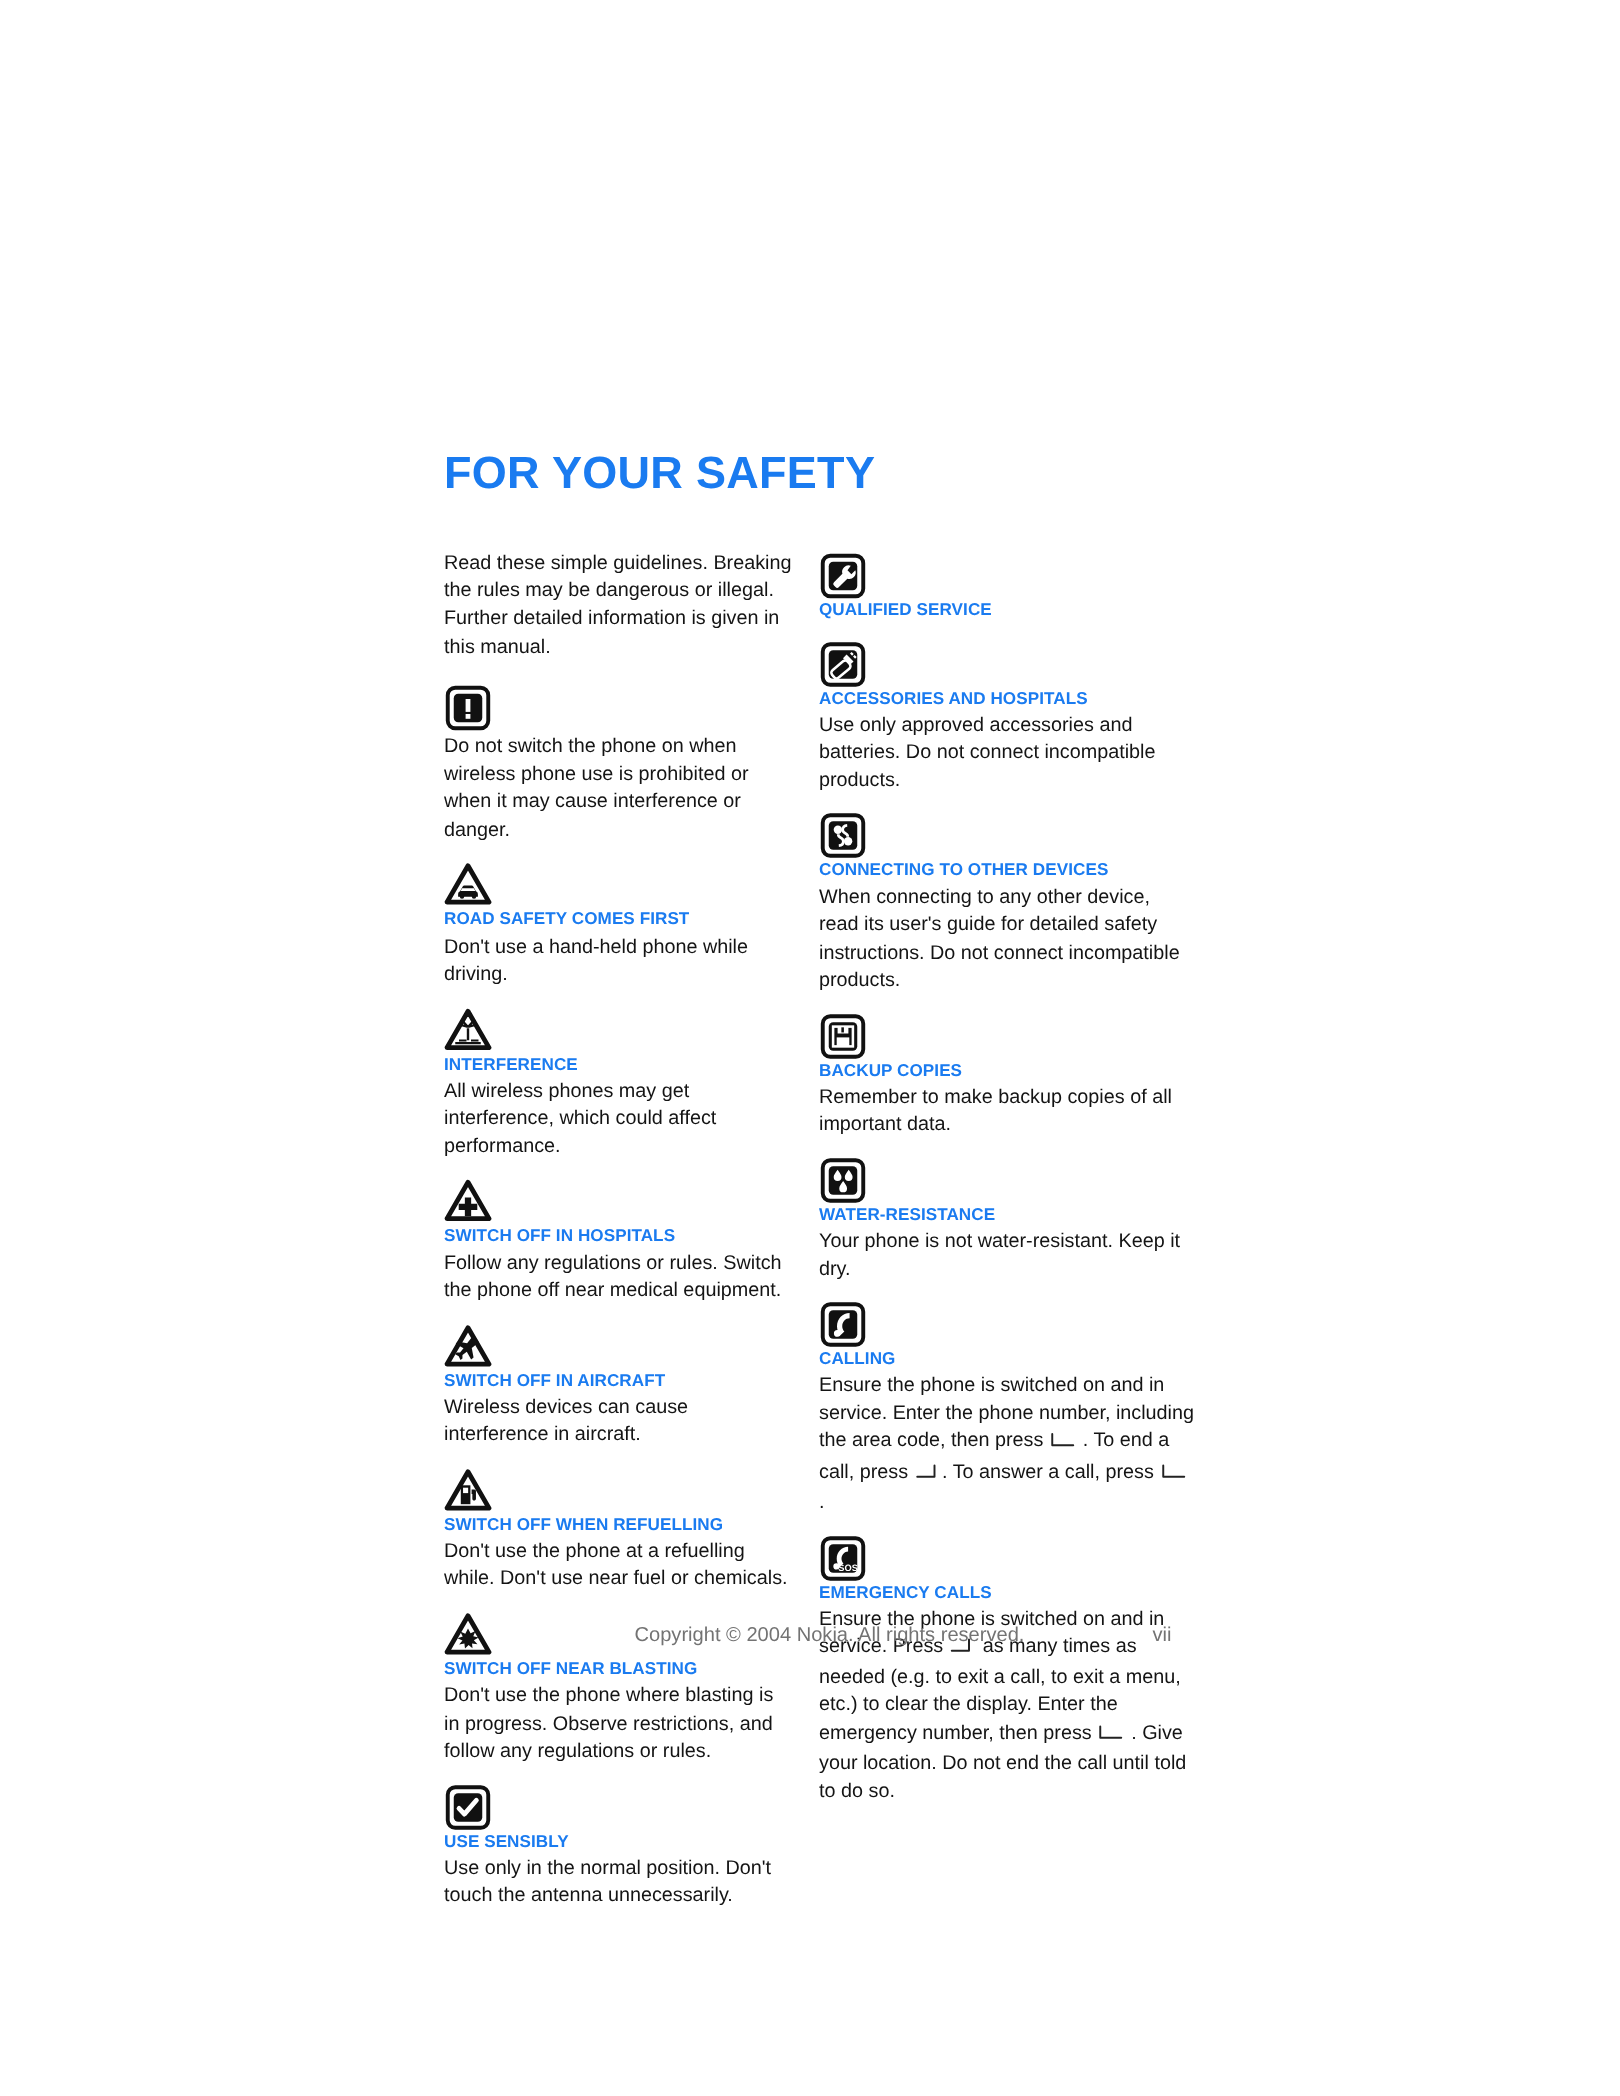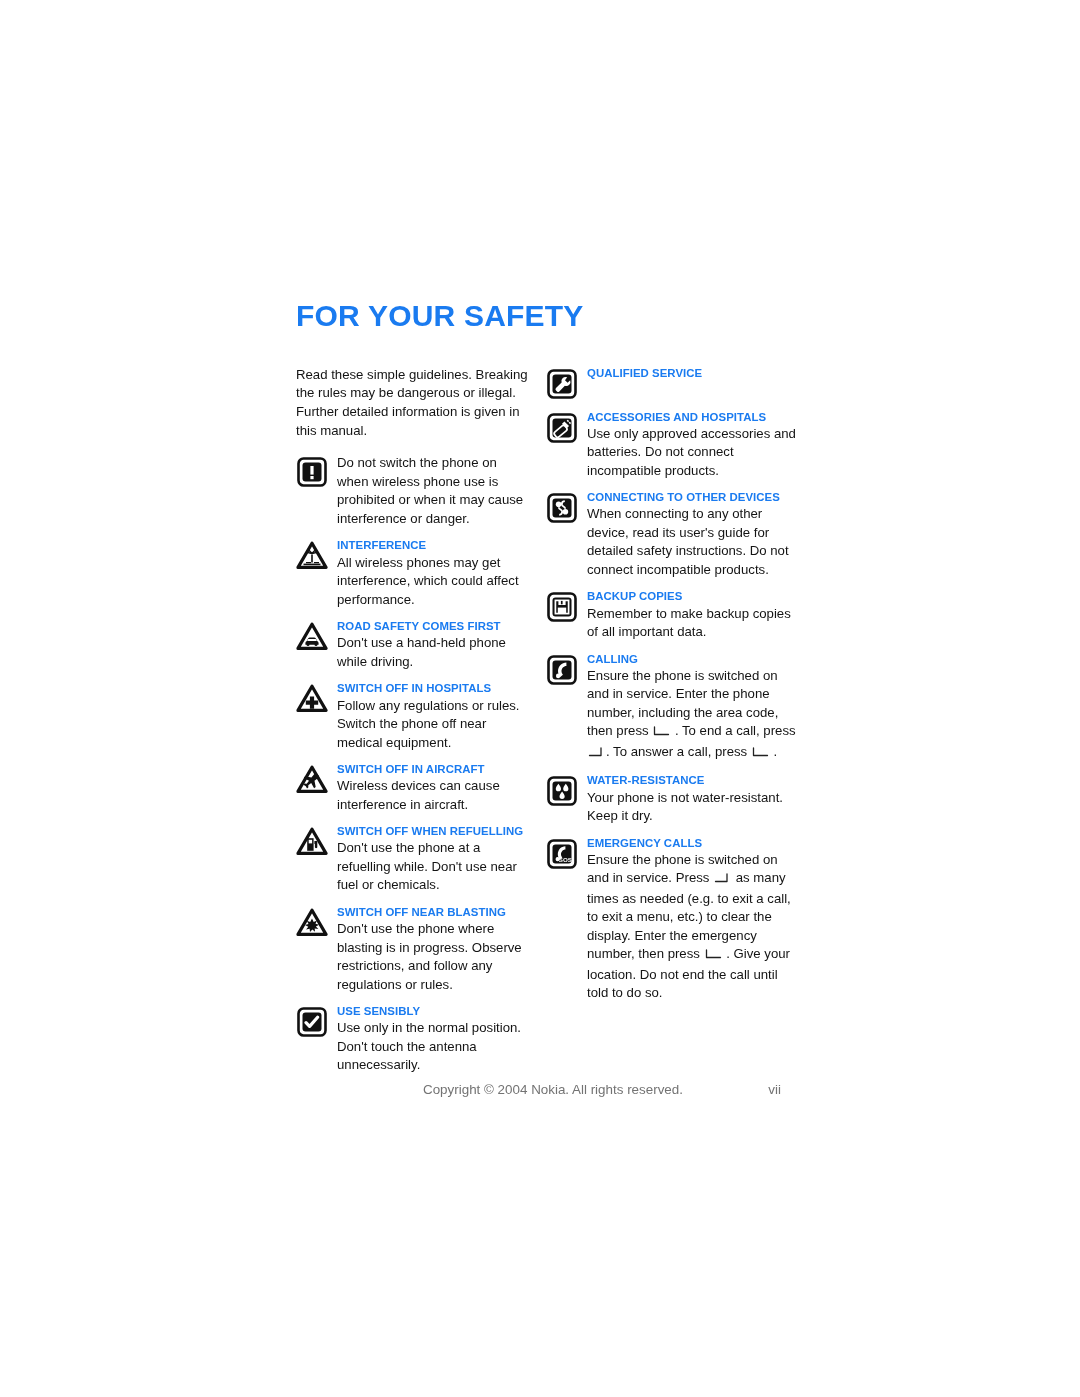--- a/index.html
+++ b/index.html
@@ -49,21 +49,21 @@
 
   .intro {
     font-size: 13.2px;
     line-height: 1.42;
     margin: 0 0 14px 0;
     color: #141414;
   }
 
   .item {
     display: flex;
-    flex-direction: row;
+    flex-direction: column;
     align-items: flex-start;
     margin-bottom: 10px;
   }
   .item-icon {
     flex: 0 0 auto;
     width: 32px;
     height: 32px;
     margin-right: 9px;
     margin-top: 2px;
   }
@@ -133,52 +133,52 @@
           </span>
           <div class="item-body">
             <p class="item-text">Do not switch the phone on when wireless phone use is prohibited or when it may cause interference or danger.</p>
           </div>
         </div>
 
         <div class="item">
           <span class="item-icon">
             <svg width="32" height="32" viewBox="0 0 32 32">
               <path d="M16 3.2 L30 27.4 L2 27.4 Z" fill="none" stroke="#111" stroke-width="3.2" stroke-linejoin="round"></path>
+              <path d="M9.4 22.4 c0-1.2 0.5-2 1.3-2.2 l1.6-2.9 c0.3-0.6 0.9-0.9 1.6-0.9 h4.2 c0.7 0 1.3 0.3 1.6 0.9 l1.6 2.9 c0.8 0.2 1.3 1 1.3 2.2 v1.4 h-13.2 Z" fill="#111"></path>
+              <circle cx="12" cy="23.6" r="1.5" fill="#111"></circle>
+              <circle cx="20" cy="23.6" r="1.5" fill="#111"></circle>
+              <path d="M12.1 18.1 h7.8 l1 1.9 h-9.8 Z" fill="#fff"></path>
+            </svg>
+          </span>
+          <div class="item-body">
+            <p class="item-head">ROAD SAFETY COMES FIRST</p>
+            <p class="item-text">Don't use a hand-held phone while driving.</p>
+          </div>
+        </div>
+
+        <div class="item">
+          <span class="item-icon">
+            <svg width="32" height="32" viewBox="0 0 32 32">
+              <path d="M16 3.2 L30 27.4 L2 27.4 Z" fill="none" stroke="#111" stroke-width="3.2" stroke-linejoin="round"></path>
               <rect x="15.2" y="14.5" width="1.6" height="8" fill="#111"></rect>
               <path d="M16 13.6 l-4.2 -4.6 M16 13.6 l4.2 -4.6 M16 13.6 l-6 -1.6 M16 13.6 l6 -1.6" stroke="#111" stroke-width="1.5" fill="none"></path>
               <path d="M7.5 24.4 h17" stroke="#111" stroke-width="1.6"></path>
               <path d="M10 22.6 h5 M18 22.6 h5" stroke="#111" stroke-width="1.3"></path>
             </svg>
           </span>
           <div class="item-body">
             <p class="item-head">INTERFERENCE</p>
             <p class="item-text">All wireless phones may get interference, which could affect performance.</p>
           </div>
         </div>
 
         <div class="item">
           <span class="item-icon">
             <svg width="32" height="32" viewBox="0 0 32 32">
               <path d="M16 3.2 L30 27.4 L2 27.4 Z" fill="none" stroke="#111" stroke-width="3.2" stroke-linejoin="round"></path>
-              <path d="M9.4 22.4 c0-1.2 0.5-2 1.3-2.2 l1.6-2.9 c0.3-0.6 0.9-0.9 1.6-0.9 h4.2 c0.7 0 1.3 0.3 1.6 0.9 l1.6 2.9 c0.8 0.2 1.3 1 1.3 2.2 v1.4 h-13.2 Z" fill="#111"></path>
-              <circle cx="12" cy="23.6" r="1.5" fill="#111"></circle>
-              <circle cx="20" cy="23.6" r="1.5" fill="#111"></circle>
-              <path d="M12.1 18.1 h7.8 l1 1.9 h-9.8 Z" fill="#fff"></path>
-            </svg>
-          </span>
-          <div class="item-body">
-            <p class="item-head">ROAD SAFETY COMES FIRST</p>
-            <p class="item-text">Don't use a hand-held phone while driving.</p>
-          </div>
-        </div>
-
-        <div class="item">
-          <span class="item-icon">
-            <svg width="32" height="32" viewBox="0 0 32 32">
-              <path d="M16 3.2 L30 27.4 L2 27.4 Z" fill="none" stroke="#111" stroke-width="3.2" stroke-linejoin="round"></path>
               <path d="M13.9 13.4 h4.2 v4.1 h4.1 v4.2 h-4.1 v4.1 h-4.2 v-4.1 h-4.1 v-4.2 h4.1 Z" fill="#111"></path>
             </svg>
           </span>
           <div class="item-body">
             <p class="item-head">SWITCH OFF IN HOSPITALS</p>
             <p class="item-text">Follow any regulations or rules. Switch the phone off near medical equipment.</p>
           </div>
         </div>
 
         <div class="item">
@@ -293,20 +293,36 @@
               <rect x="6.5" y="6.5" width="19" height="19" rx="3" ry="3" fill="#111"></rect>
               <rect x="9.4" y="9.4" width="13.2" height="13.2" fill="none" stroke="#fff" stroke-width="1.7"></rect>
               <rect x="12.4" y="9.4" width="7.2" height="4.6" fill="#fff"></rect>
               <rect x="14.9" y="9.9" width="1.7" height="3.4" fill="#111"></rect>
               <rect x="11.8" y="16.6" width="8.4" height="6" fill="#fff"></rect>
             </svg>
           </span>
           <div class="item-body">
             <p class="item-head">BACKUP COPIES</p>
             <p class="item-text">Remember to make backup copies of all important data.</p>
+          </div>
+        </div>
+
+        <div class="item">
+          <span class="item-icon">
+            <svg width="32" height="32" viewBox="0 0 32 32">
+              <rect x="2.5" y="2.5" width="27" height="27" rx="5" ry="5" fill="none" stroke="#111" stroke-width="2.6"></rect>
+              <rect x="6.5" y="6.5" width="19" height="19" rx="3" ry="3" fill="#111"></rect>
+              <path d="M12.4 8.8 c1.6 2.2 2.6 3.6 2.6 4.9 a2.6 2.6 0 0 1 -5.2 0 c0 -1.3 1 -2.7 2.6 -4.9 Z" fill="#fff"></path>
+              <path d="M19.8 8.8 c1.6 2.2 2.6 3.6 2.6 4.9 a2.6 2.6 0 0 1 -5.2 0 c0 -1.3 1 -2.7 2.6 -4.9 Z" fill="#fff"></path>
+              <path d="M16.1 16.4 c1.6 2.2 2.6 3.6 2.6 4.9 a2.6 2.6 0 0 1 -5.2 0 c0 -1.3 1 -2.7 2.6 -4.9 Z" fill="#fff"></path>
+            </svg>
+          </span>
+          <div class="item-body">
+            <p class="item-head">WATER-RESISTANCE</p>
+            <p class="item-text">Your phone is not water-resistant. Keep it dry.</p>
           </div>
         </div>
 
         <div class="item">
           <span class="item-icon">
             <svg width="32" height="32" viewBox="0 0 32 32">
               <rect x="2.5" y="2.5" width="27" height="27" rx="5" ry="5" fill="none" stroke="#111" stroke-width="2.6"></rect>
               <rect x="6.5" y="6.5" width="19" height="19" rx="3" ry="3" fill="#111"></rect>
               <path d="M20.4 8.4 c-4.6 0 -8.4 3.9 -8.4 8.7 c0 2.3 0.9 4.4 2.3 6 l2.6 -2.4 c-0.9 -1 -1.4 -2.3 -1.4 -3.6 c0 -2.9 2.2 -5.2 4.9 -5.2 Z" fill="#fff"></path>
               <path d="M12.2 19.6 a2.3 2.3 0 1 0 0.1 4.6 a2.3 2.3 0 0 0 -0.1 -4.6 Z" fill="#fff"></path>
@@ -322,36 +338,20 @@
                     <path d="M1.5 1 L1.5 8.5 L15.5 8.5" fill="none" stroke="#222" stroke-width="1.3" stroke-linecap="round" stroke-linejoin="round"></path>
                   </svg></span><span> .</span></p>
           </div>
         </div>
 
         <div class="item">
           <span class="item-icon">
             <svg width="32" height="32" viewBox="0 0 32 32">
               <rect x="2.5" y="2.5" width="27" height="27" rx="5" ry="5" fill="none" stroke="#111" stroke-width="2.6"></rect>
               <rect x="6.5" y="6.5" width="19" height="19" rx="3" ry="3" fill="#111"></rect>
-              <path d="M12.4 8.8 c1.6 2.2 2.6 3.6 2.6 4.9 a2.6 2.6 0 0 1 -5.2 0 c0 -1.3 1 -2.7 2.6 -4.9 Z" fill="#fff"></path>
-              <path d="M19.8 8.8 c1.6 2.2 2.6 3.6 2.6 4.9 a2.6 2.6 0 0 1 -5.2 0 c0 -1.3 1 -2.7 2.6 -4.9 Z" fill="#fff"></path>
-              <path d="M16.1 16.4 c1.6 2.2 2.6 3.6 2.6 4.9 a2.6 2.6 0 0 1 -5.2 0 c0 -1.3 1 -2.7 2.6 -4.9 Z" fill="#fff"></path>
-            </svg>
-          </span>
-          <div class="item-body">
-            <p class="item-head">WATER-RESISTANCE</p>
-            <p class="item-text">Your phone is not water-resistant. Keep it dry.</p>
-          </div>
-        </div>
-
-        <div class="item">
-          <span class="item-icon">
-            <svg width="32" height="32" viewBox="0 0 32 32">
-              <rect x="2.5" y="2.5" width="27" height="27" rx="5" ry="5" fill="none" stroke="#111" stroke-width="2.6"></rect>
-              <rect x="6.5" y="6.5" width="19" height="19" rx="3" ry="3" fill="#111"></rect>
               <path d="M19.4 8.2 c-4.2 0 -7.6 3.6 -7.6 8 c0 2.1 0.8 4 2.1 5.4 l2.4 -2.2 c-0.8 -0.9 -1.3 -2 -1.3 -3.2 c0 -2.6 2 -4.8 4.4 -4.8 Z" fill="#fff"></path>
               <path d="M11.6 19.1 a2.1 2.1 0 1 0 0.1 4.2 a2.1 2.1 0 0 0 -0.1 -4.2 Z" fill="#fff"></path>
               <text x="19.4" y="24.4" font-family="Liberation Sans, sans-serif" font-size="6.2" font-weight="bold" fill="#fff" text-anchor="middle">SOS</text>
             </svg>
           </span>
           <div class="item-body">
             <p class="item-head">EMERGENCY CALLS</p>
             <p class="item-text"><span>Ensure the phone is switched on and in service. Press </span><span class="keyglyph"><svg width="17" height="11" viewBox="0 0 17 11">
                     <path d="M1.5 8.5 L13 8.5 L13 1" fill="none" stroke="#222" stroke-width="1.3" stroke-linecap="round" stroke-linejoin="round"></path>
                   </svg></span><span> as many times as needed (e.g. to exit a call, to exit a menu, etc.) to clear the display. Enter the emergency number, then press </span><span class="keyglyph"><svg width="17" height="11" viewBox="0 0 17 11">

